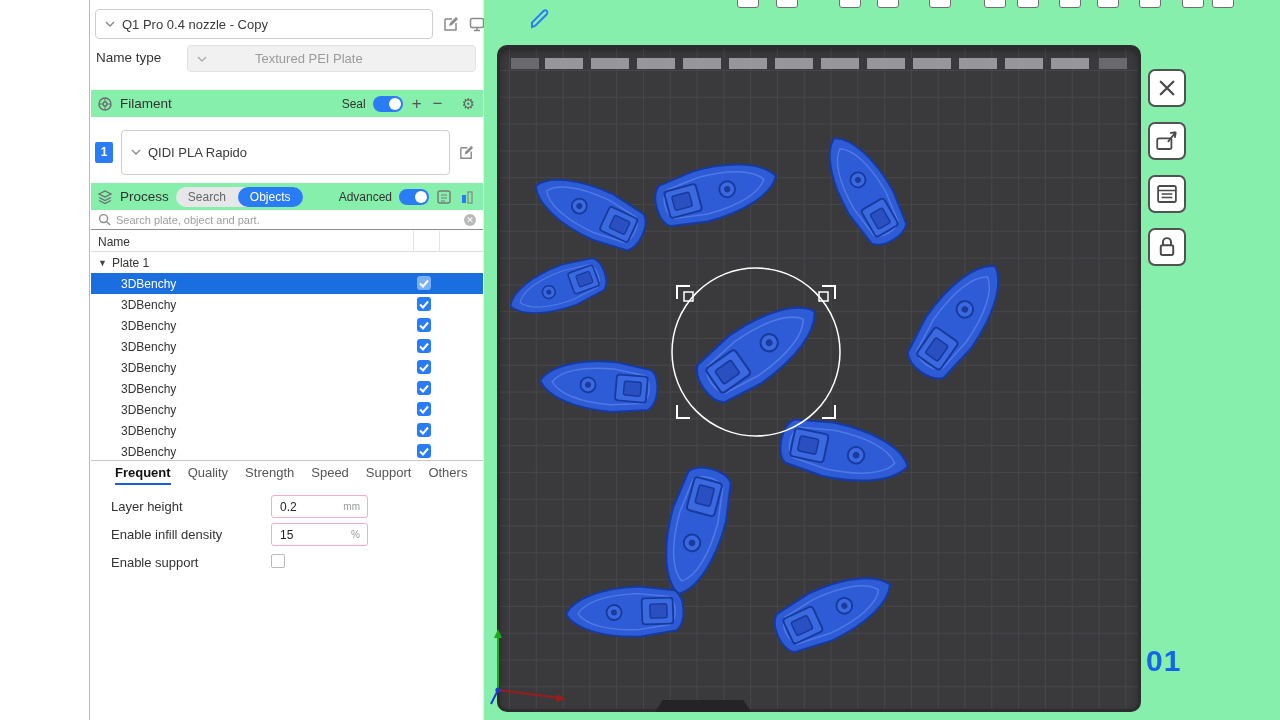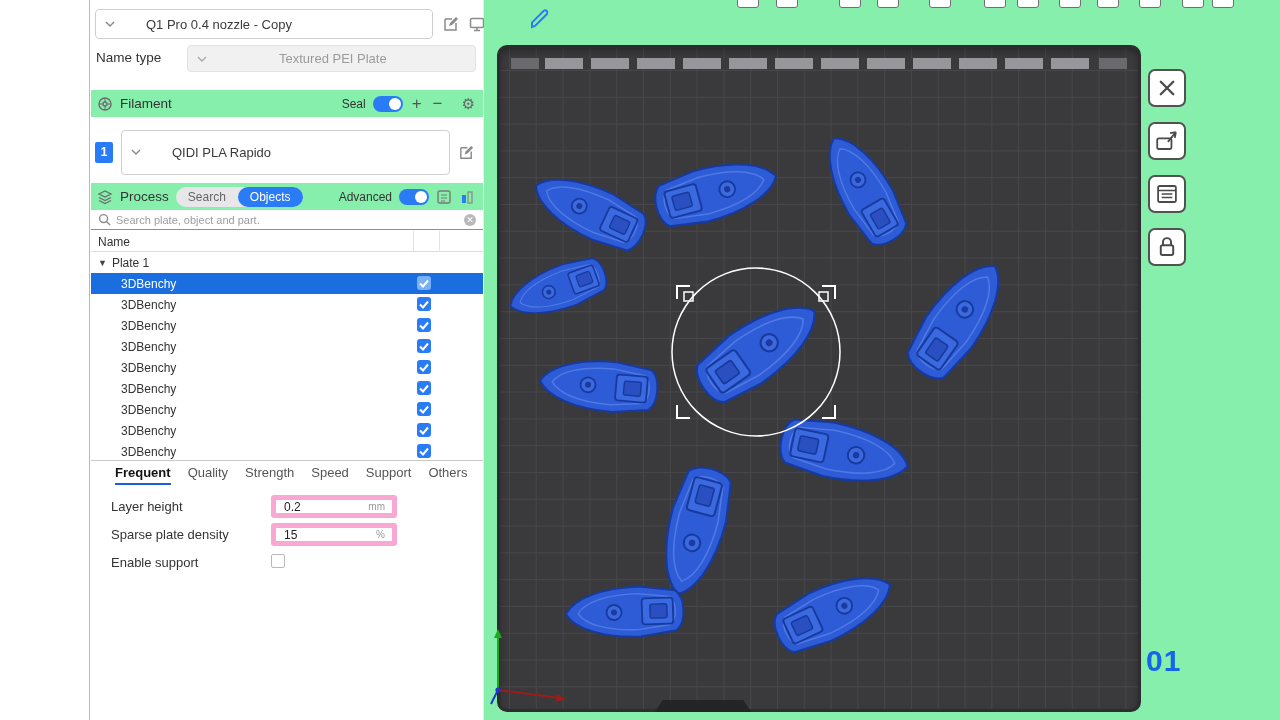--- a/index.html
+++ b/index.html
@@ -8,21 +8,21 @@
   .app { position:relative; width:1280px; height:720px; background:#fff; overflow:hidden; }
 
   
   .left-gutter { position:absolute; left:0; top:0; width:90px; height:720px; background:#fff; border-right:1px solid #b9b9b9; }
 
   
   .sidebar { position:absolute; left:91px; top:0; width:393px; height:720px; background:#fff; border-right:1px solid #ececec; font-size:13px; color:#333; }
 
   .dd { display:flex; align-items:center; gap:7px; border:1px solid #cfcfcf; border-radius:4px; background:#fff; height:30px; padding:0 9px; }
   .dd .chev { flex:0 0 auto; display:flex; }
-  .dd .dd-text { white-space:nowrap; overflow:hidden; font-size:13px; color:#3a3a3a;margin-left:24px; }
+  .dd .dd-text { white-space:nowrap; overflow:hidden; font-size:13px; color:#3a3a3a; }
   .dd.gray { background:#f1f1f2; border-color:#e2e2e2; }
   .dd.gray .dd-text { color:#9b9b9b; }
 
   .printer-row { position:absolute; top:9px; left:0; width:100%; height:32px; }
   .printer-dd { position:absolute; left:4px; top:0; width:338px; }
   .icon-btn { display:inline-flex; align-items:center; justify-content:center; }
   .printer-edit { position:absolute; left:351px; top:6px; }
   .printer-dev { position:absolute; left:377px; top:6px; }
 
   .pt-label { position:absolute; left:5px; top:50px; font-size:13.5px; color:#333; }
@@ -67,21 +67,21 @@
 
   .tabs { position:absolute; top:460px; left:0; width:100%; height:25px; border-top:1px solid #c8c8c8; display:flex; align-items:center; gap:17px; padding-left:24px; }
   .tab { font-size:13px; color:#555; position:relative; padding:3px 0 4px; }
   .tab.active { color:#111; font-weight:700; }
   .tab.active::after { content:""; position:absolute; left:0; right:0; bottom:-1px; height:2px; background:#1a5fd6; }
 
   .params { position:absolute; top:493px; left:0; width:100%; }
   .param-row { position:relative; height:28px; }
   .plabel { position:absolute; left:20px; top:6px; font-size:13px; color:#333; }
   .pctl { position:absolute; left:180px; top:2px; }
-  .pinput { width:126px; height:23px; border:5px solid #f9a8d4; border-radius:3px; display:inline-flex; align-items:center; position:relative; background:#fff; }
+  .pinput { width:97px; height:23px; border:1px solid #f9a8d4; border-radius:3px; display:inline-flex; align-items:center; position:relative; background:#fff; }
   .pv { padding-left:8px; font-size:12px; color:#222; }
   .unit { position:absolute; right:7px; font-size:10px; color:#9a9a9a; }
   .spin .pv { padding-left:22px; }
   .arrows { position:absolute; left:5px; top:4px; display:flex; flex-direction:column; font-size:7px; color:#888; line-height:7px; }
   .pcheck { width:14px; height:14px; border:1px solid #b9b9b9; border-radius:2px; display:inline-block; background:#fff; margin-top:3px; }
 
   
   .viewport { position:absolute; left:484px; top:0; width:796px; height:720px; background:#86efac; }
 
   .tb-cut { position:absolute; left:0; top:0; width:100%; height:14px; }
@@ -323,21 +323,21 @@
         <span class="tab">Speed</span>
         <span class="tab">Support</span>
         <span class="tab">Others</span>
       </div>
 
     <div class="params">
         <div class="param-row"><span class="plabel">Layer height</span><span class="pctl pinput">
             <span class="pv">0.2</span>
             <span class="unit">mm</span>
           </span></div>
-        <div class="param-row"><span class="plabel">Sparse plate density</span><span class="pctl pinput">
+        <div class="param-row"><span class="plabel">Enable infill density</span><span class="pctl pinput">
             <span class="pv">15</span>
             <span class="unit">%</span>
           </span></div>
         <div class="param-row">
           <span class="plabel">Enable support</span>
           <span class="pctl pcheck"></span>
         </div>
       </div>
 
   </aside>

